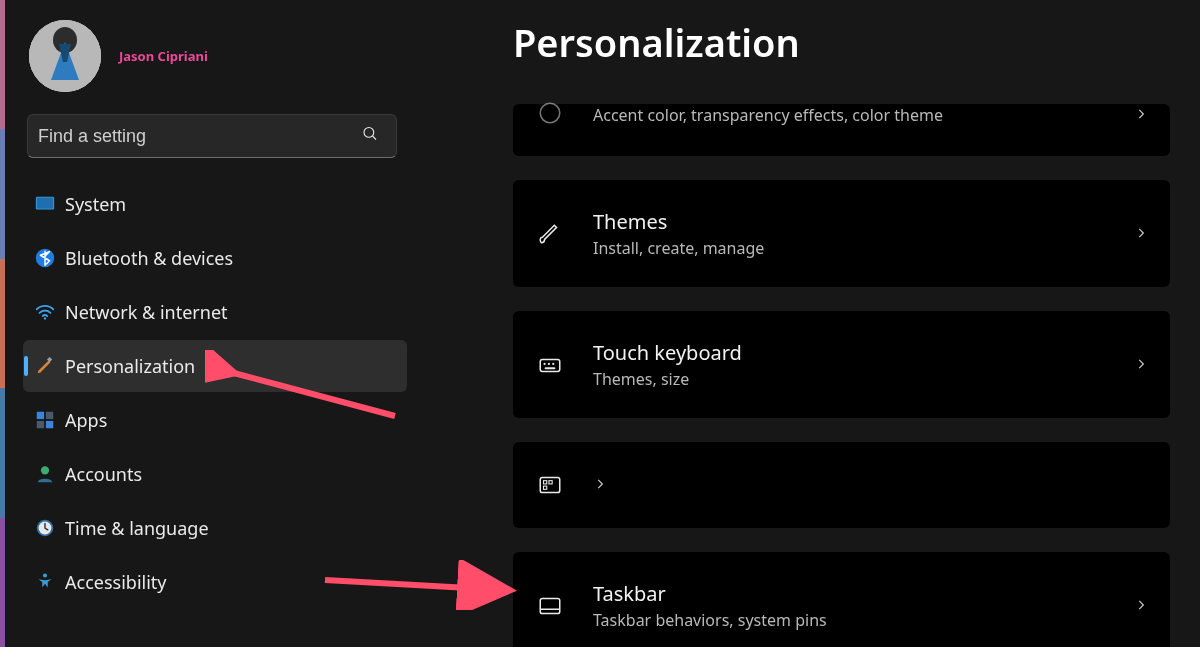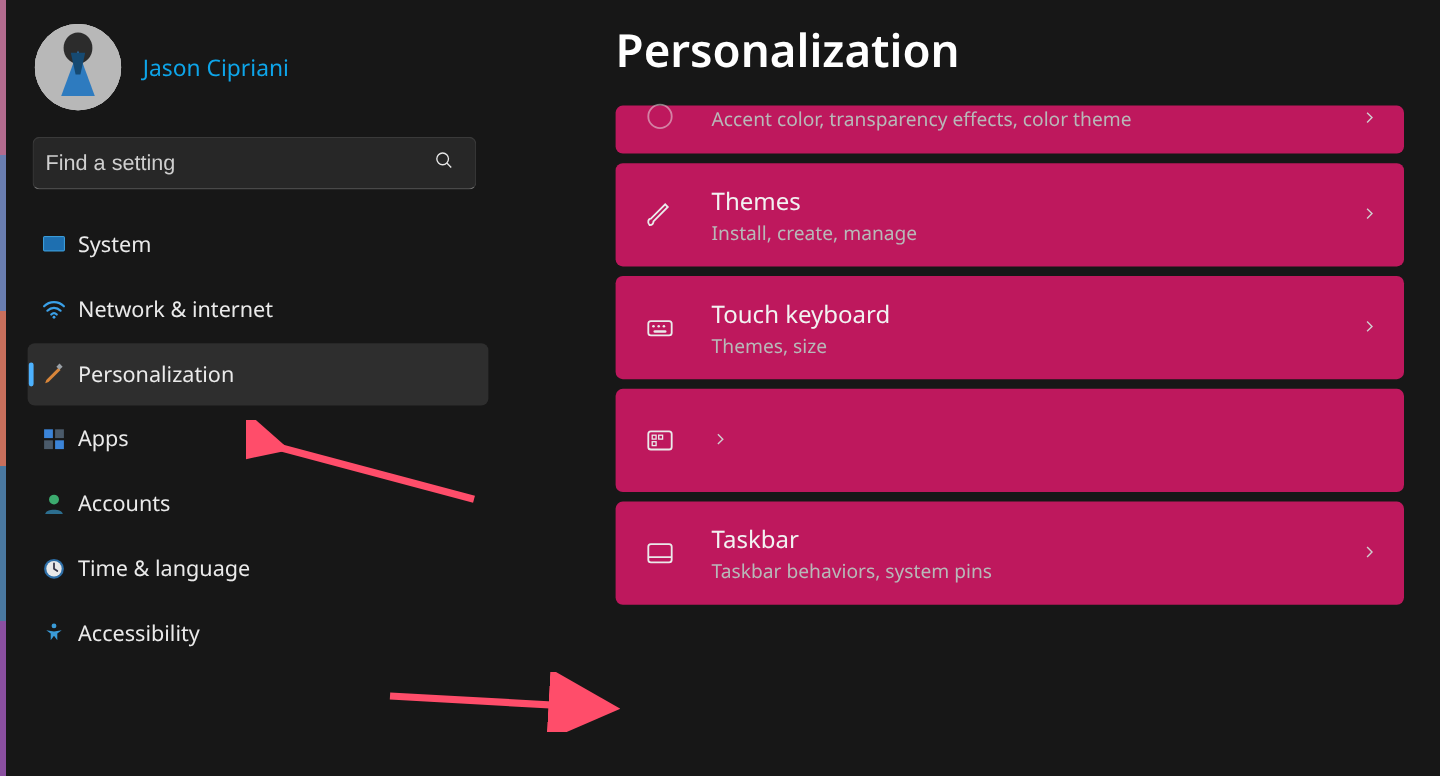--- a/index.html
+++ b/index.html
@@ -30,21 +30,21 @@
     padding: 10px 6px 22px 6px;
   }
   .avatar {
     width: 72px; height: 72px;
     border-radius: 50%;
     background: #bfbfbf;
     display: flex; align-items: center; justify-content: center;
     overflow: hidden;
   }
   .avatar svg { width: 100%; height: 100%; }
-  .profile-name { font-size: 19px; font-weight: 400; color: #0ea5e9; }
+  .profile-name { font-size: 13px; font-weight: 700; color: #ec4899; }
   .search-wrap {
     position: relative;
     margin: 0 4px 20px 4px;
   }
   .search {
     width: 370px;
     height: 44px;
     background: #272727;
     border: 1px solid #3a3a3a;
     border-bottom: 1px solid #6d6d6d;
@@ -91,28 +91,29 @@
     overflow: hidden;
   }
   .page-title {
     font-size: 38px;
     font-weight: 600;
     color: #fff;
     margin-bottom: 20px;
   }
   .panel-list { display: flex; flex-direction: column; gap: 8px; }
   .panel {
-    background: #be185d;
+    background: #000000;
     border-radius: 6px;
     display: flex;
     align-items: center;
     gap: 28px;
-    padding: 16px 22px;
+    padding: 28px 22px;
     min-height: 86px;
     cursor: pointer;
+    margin-top: 16px;
   }
   .panel.first {
     min-height: 36px;
     padding-top: 0;
     align-items: flex-start;
   }
   .panel-icon {
     width: 30px; height: 30px;
     display: flex; align-items: center; justify-content: center;
     color: #eaeaea;
@@ -162,20 +163,29 @@
 
   <nav class="nav">
     <div class="nav-item">
       <span class="nav-icon">
         <svg viewBox="0 0 24 24">
             <rect x="2" y="4" width="20" height="14" rx="1.5" fill="#3a9bd8"></rect>
             <rect x="3" y="5" width="18" height="12" fill="#1e6fb0"></rect>
           </svg>
       </span>
       <span>System</span>
+    </div>
+    <div class="nav-item">
+      <span class="nav-icon">
+        <svg viewBox="0 0 24 24">
+            <circle cx="12" cy="12" r="10" fill="#1f7de0"></circle>
+            <path d="M12 4v16l5-5-10-6 10-4-5 5" fill="none" stroke="#fff" stroke-width="1.6" stroke-linejoin="round"></path>
+          </svg>
+      </span>
+      <span>Bluetooth &amp; devices</span>
     </div>
     <div class="nav-item">
       <span class="nav-icon">
         <svg viewBox="0 0 24 24" fill="none" stroke="#3aa0e8" stroke-width="2" stroke-linecap="round">
             <path d="M3 9c5-5 13-5 18 0"></path>
             <path d="M6 13c3.5-3.5 8.5-3.5 12 0"></path>
             <path d="M9.5 16.5c1.5-1.5 3.5-1.5 5 0"></path>
             <circle cx="12" cy="19" r="1.3" fill="#3aa0e8" stroke="none"></circle>
           </svg>
       </span>

